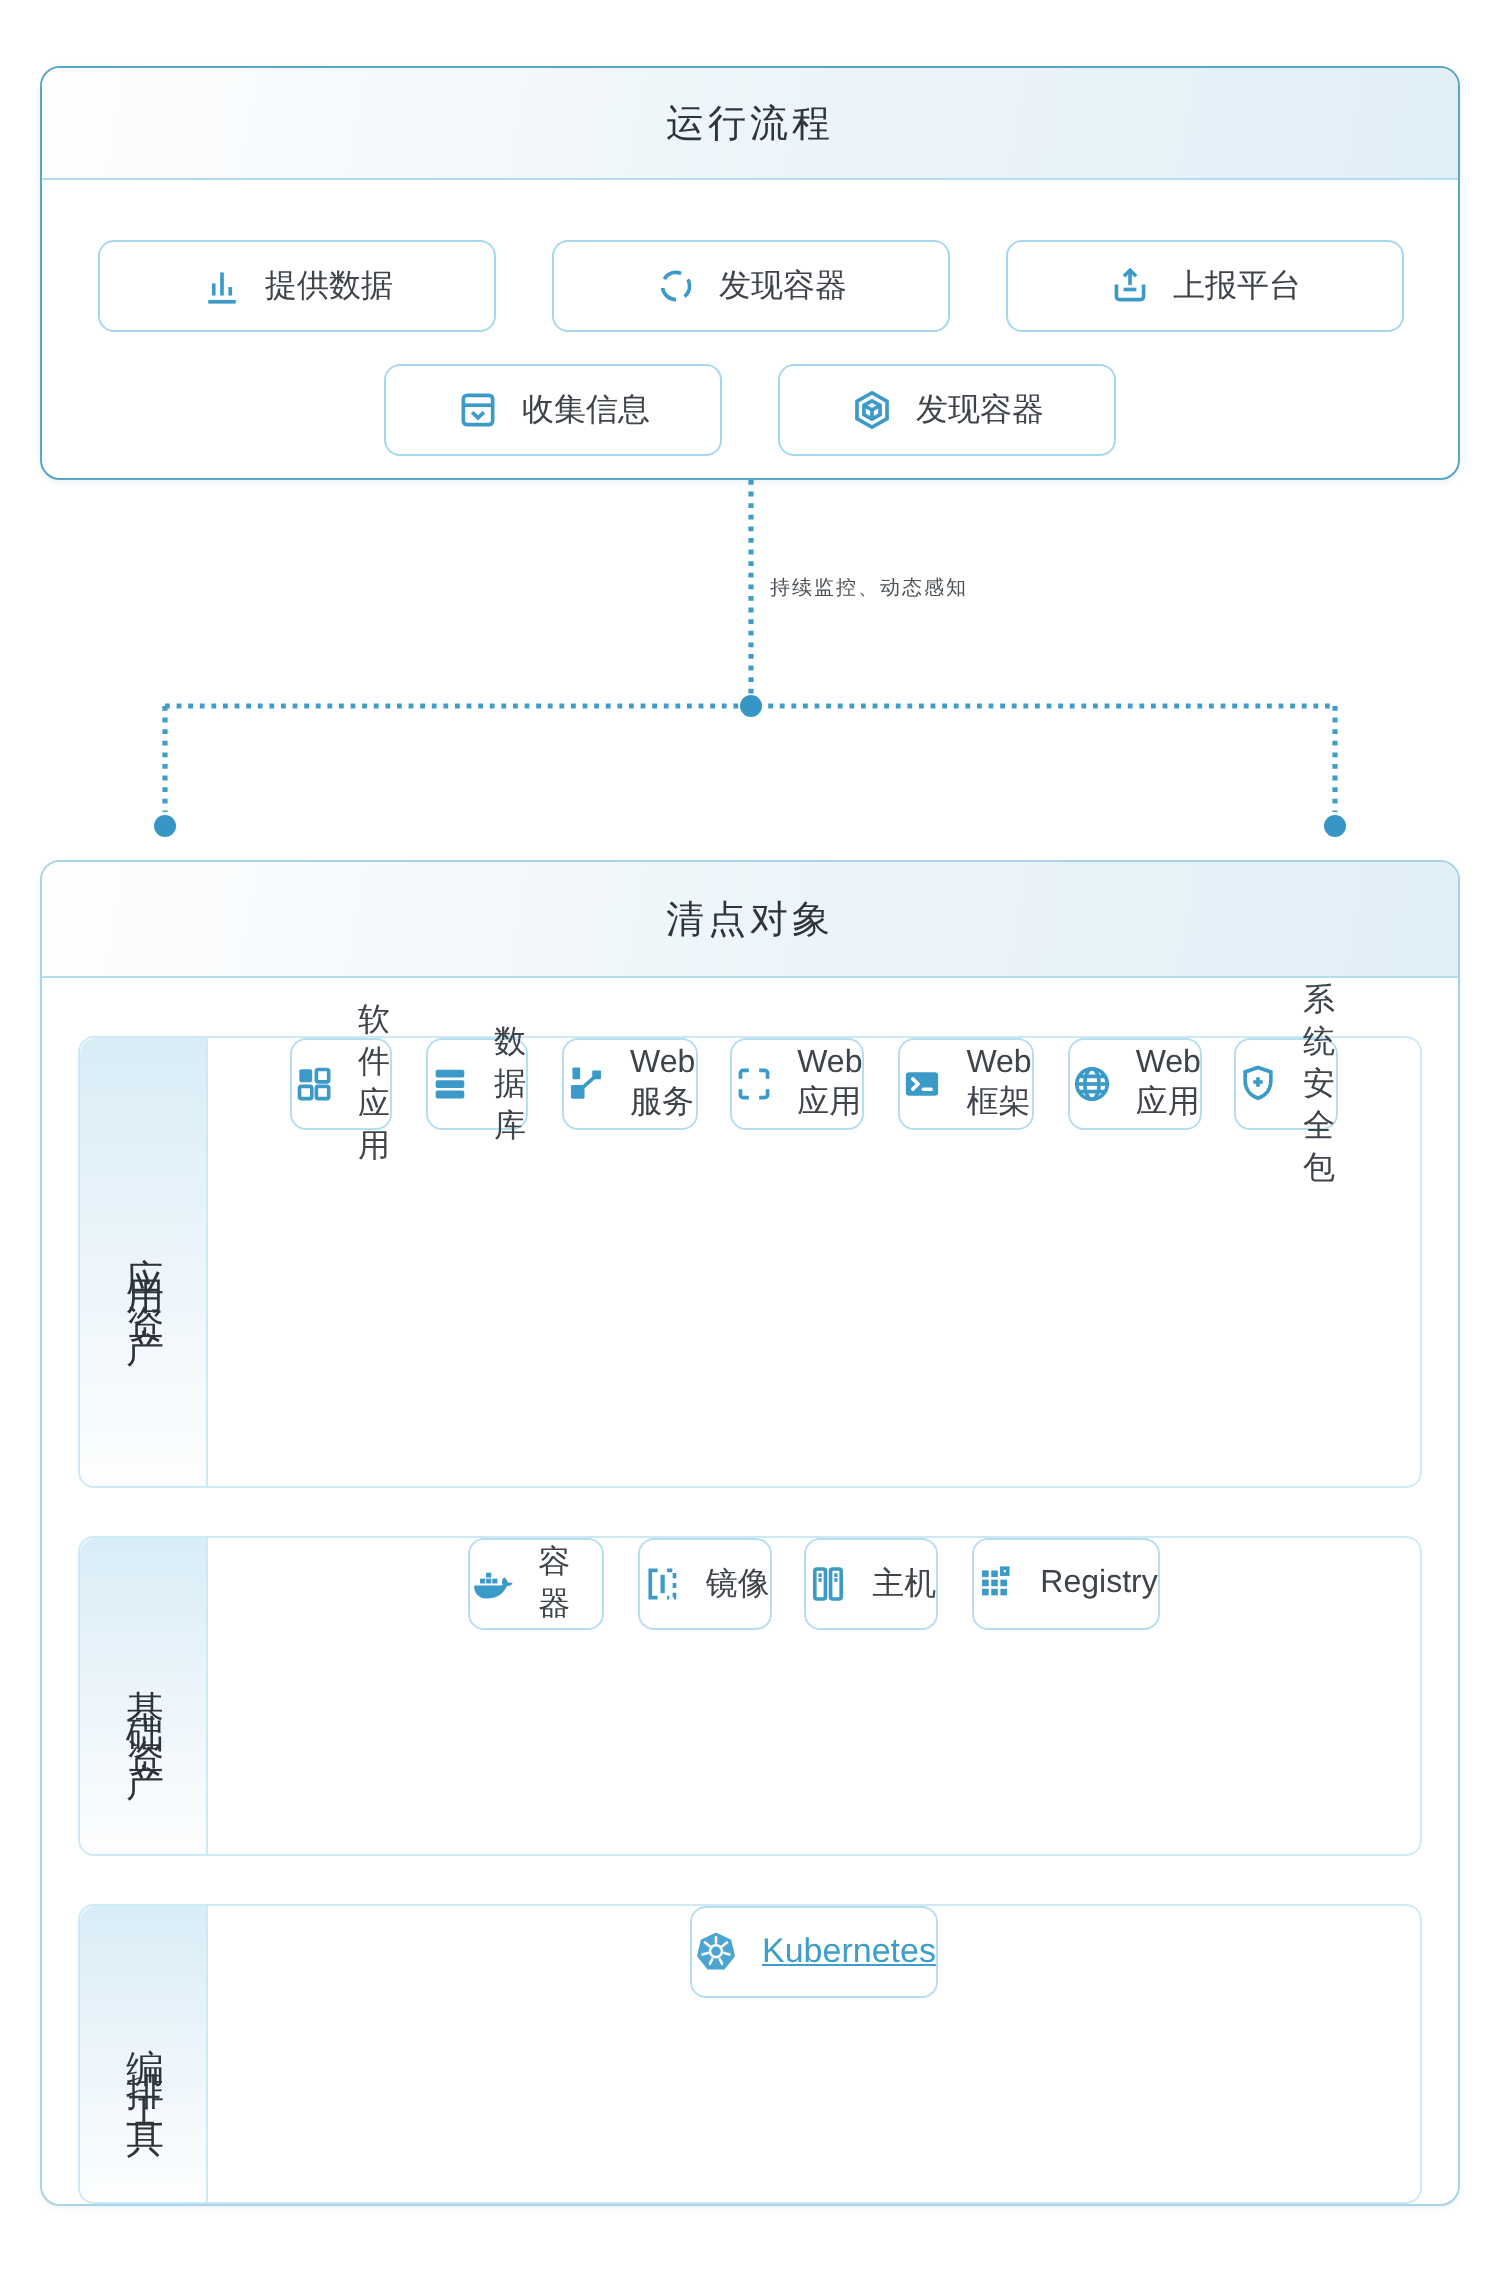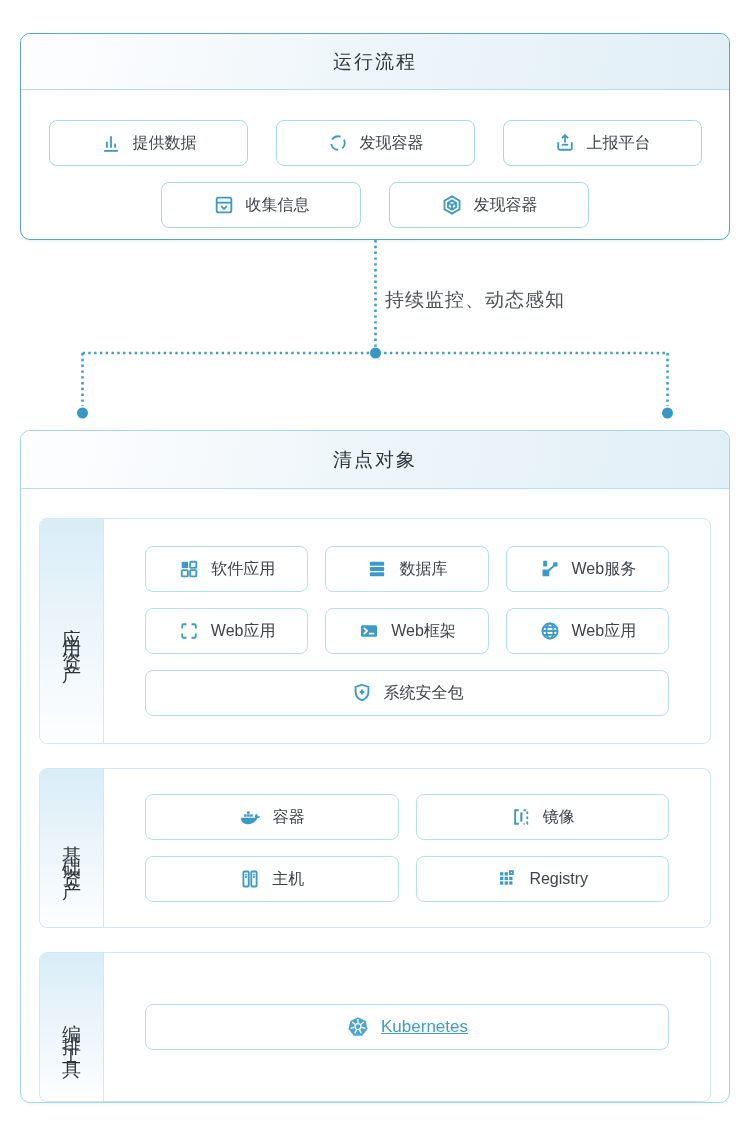--- a/index.html
+++ b/index.html
@@ -21,44 +21,44 @@
   .panel-bottom .panel-head{height:57px;}
   .pt-body{padding-top:30px;display:flex;flex-direction:column;gap:16px;align-items:center;}
   .c-row{display:flex;gap:28px;justify-content:center;}
   .chip{
     box-sizing:border-box;height:46px;background:#fff;
     border:1px solid #a7d7ee;border-radius:8px;
     display:flex;align-items:center;justify-content:center;gap:11px;
     font-size:16px;color:#3e444a;
   }
   .pt-body .chip{width:199px;}
-  .pt-body .c-row2 .chip{width:200px;}
+  .pt-body .c-row2 .chip{width:169px;}
   .icn{display:flex;align-items:center;justify-content:center;}
   .icn svg{display:block;}
   
   .connector-svg{position:absolute;left:0;top:239px;}
-  .connector-label{position:absolute;left:385px;top:287px;font-size:19px;color:#4b5156;letter-spacing:1px;}
+  .connector-label{position:absolute;left:385px;top:287px;font-size:10px;color:#4b5156;letter-spacing:1px;}
   
   .pb-body{padding:29px 18px 12px;}
   .group{display:flex;box-sizing:border-box;border:1px solid #cde9f4;border-radius:8px;margin-bottom:24px;background:#fff;}
   .group:last-child{margin-bottom:0;}
   .g1{height:226px;}
   .g2{height:160px;}
   .g3{height:150px;}
   .g-label{
     width:63px;flex:none;border-right:1px solid #cde9f4;border-radius:8px 0 0 8px;
     background:linear-gradient(180deg,#d9edf7 0%,#eef6fb 55%,#fdfeff 100%);
     display:flex;align-items:center;justify-content:center;
   }
   .g-label span{
     writing-mode:vertical-lr;text-orientation:upright;
     letter-spacing:12px;font-size:19px;font-weight:500;color:#2e343a;
     transform:translateY(6px);
   }
-  .g-chips{flex:1;display:flex;flex-direction:column;justify-content:center;gap:16px;padding:0 41px;}
+  .g-chips{flex:1;display:flex;flex-direction:row;justify-content:center;gap:16px;padding:0 41px;}
   .g-row{display:flex;gap:17px;}
   .g-row .chip{flex:1;border-color:#b5dff1;}
   .k8s-text{color:#3f9dca;font-size:17px;text-decoration:underline;}
   
   .i-st{stroke:#3b9ac8;fill:none;stroke-width:2px;}
   .i-fl{fill:#3b9ac8;stroke:none;}
   .i-w{stroke:#ffffff;fill:none;stroke-width:1.9px;stroke-linecap:round;stroke-linejoin:round;}
   .i-kfl{fill:#4ba4d1;stroke:none;}
   .i-kw{stroke:#ffffff;fill:none;stroke-width:1.3px;stroke-linecap:round;}
 </style>

